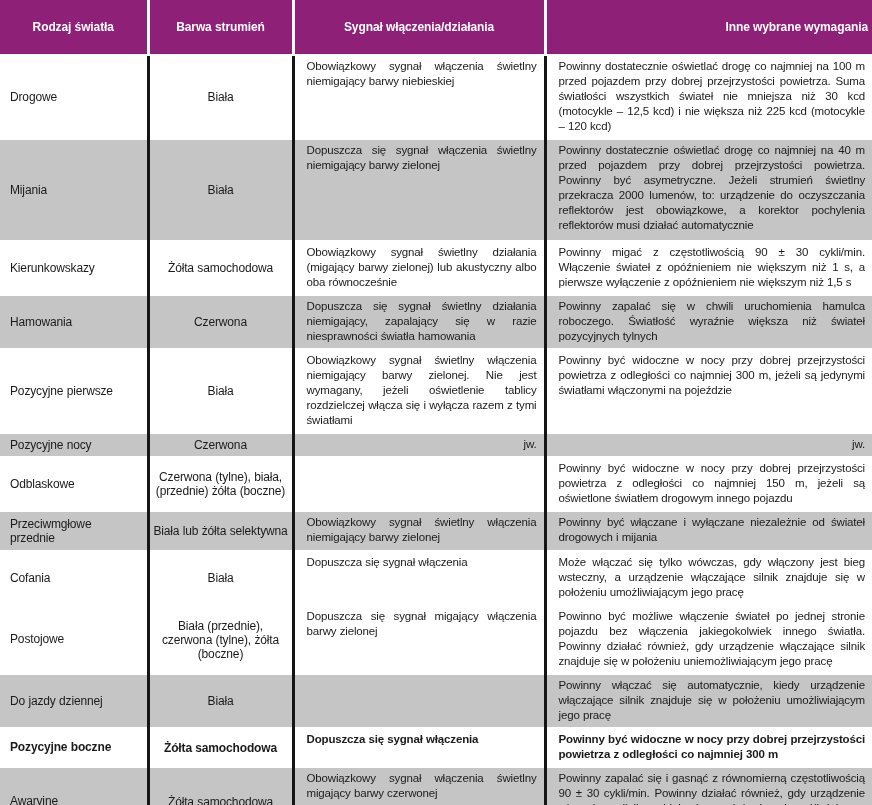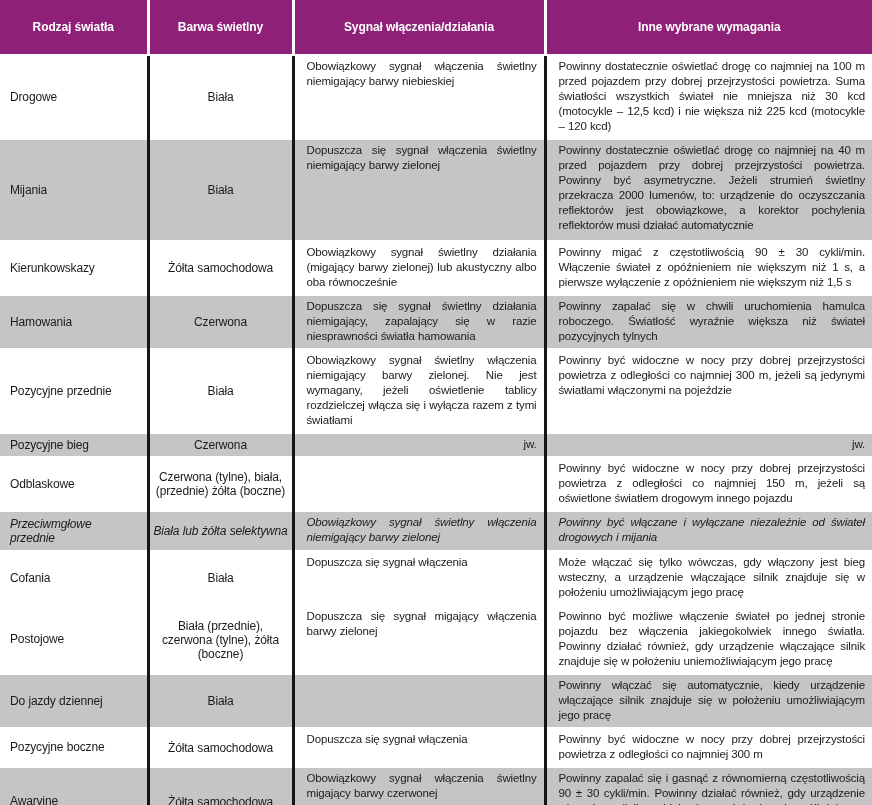--- a/index.html
+++ b/index.html
@@ -20,21 +20,21 @@
     color:#fff;
     font-size:12px;
     font-weight:bold;
     height:22px;
     padding:16px 4px;
     border-right:3px solid #fff;
     text-align:center;
     vertical-align:middle;
     letter-spacing:-0.1px;
   }
-  thead th:last-child{border-right:none;}
+  thead th:last-child{border-right:none;text-align:right;}
   tbody td{
     border-right:3px solid var(--grid);
     border-top:2px solid #fff;
     color:var(--body-text);
     font-size:11.5px;
     line-height:15px;
     vertical-align:top;
     text-align:justify;
     padding:3px 7px 4px 12px;
     letter-spacing:-0.15px;
@@ -71,21 +71,21 @@
 <table>
   <colgroup>
     <col style="width:148px">
     <col style="width:145px">
     <col style="width:252px">
     <col style="width:327px">
   </colgroup>
   <thead>
     <tr>
       <th>Rodzaj światła</th>
-      <th>Barwa świetlny</th>
+      <th>Barwa strumień</th>
       <th>Sygnał włączenia/działania</th>
       <th>Inne wybrane wymagania</th>
     </tr>
   </thead>
   <tbody id="table-body">
       <tr style="height: 83px;">
         <td class="c-rodzaj">Drogowe</td>
         <td class="c-barwa">Biała</td>
         <td class="c-sygnal">Obowiązkowy sygnał włączenia świetlny niemigający barwy niebieskiej</td>
         <td class="c-wymagania">Powinny dostatecznie oświetlać drogę co najmniej na 100 m przed pojazdem przy dobrej przejrzystości powietrza. Suma światłości wszystkich świateł nie mniejsza niż 30 kcd (motocykle – 12,5 kcd) i nie większa niż 225 kcd (motocykle – 120 kcd)</td>
@@ -102,38 +102,38 @@
         <td class="c-sygnal">Obowiązkowy sygnał świetlny działania (migający barwy zielonej) lub akustyczny albo oba równocześnie</td>
         <td class="c-wymagania">Powinny migać z częstotliwością 90 ± 30 cykli/min. Włączenie świateł z opóźnieniem nie większym niż 1 s, a pierwsze wyłączenie z opóźnieniem nie większym niż 1,5 s</td>
       </tr>
       <tr class="alt" style="height: 51px;">
         <td class="c-rodzaj">Hamowania</td>
         <td class="c-barwa">Czerwona</td>
         <td class="c-sygnal">Dopuszcza się sygnał świetlny działania niemigający, zapalający się w razie niesprawności światła hamowania</td>
         <td class="c-wymagania">Powinny zapalać się w chwili uruchomienia hamulca roboczego. Światłość wyraźnie większa niż świateł pozycyjnych tylnych</td>
       </tr>
       <tr style="height: 69px;">
-        <td class="c-rodzaj">Pozycyjne przednie</td>
+        <td class="c-rodzaj">Pozycyjne pierwsze</td>
         <td class="c-barwa">Biała</td>
         <td class="c-sygnal">Obowiązkowy sygnał świetlny włączenia niemigający barwy zielonej. Nie jest wymagany, jeżeli oświetlenie tablicy rozdzielczej włącza się i wyłącza razem z tymi światłami</td>
         <td class="c-wymagania">Powinny być widoczne w nocy przy dobrej przejrzystości powietrza z odległości co najmniej 300 m, jeżeli są jedynymi światłami włączonymi na pojeździe</td>
       </tr>
       <tr class="alt" style="height: 20px;">
-        <td class="c-rodzaj">Pozycyjne bieg</td>
+        <td class="c-rodzaj">Pozycyjne nocy</td>
         <td class="c-barwa">Czerwona</td>
         <td class="c-sygnal jw">jw.</td>
         <td class="c-wymagania jw">jw.</td>
       </tr>
       <tr style="height: 50px;">
         <td class="c-rodzaj">Odblaskowe</td>
         <td class="c-barwa">Czerwona (tylne), biała, (przednie) żółta (boczne)</td>
         <td class="c-sygnal"></td>
         <td class="c-wymagania">Powinny być widoczne w nocy przy dobrej przejrzystości powietrza z odległości co najmniej 150 m, jeżeli są oświetlone światłem drogowym innego pojazdu</td>
       </tr>
-      <tr class="alt" style="height: 40px; font-style: italic;">
+      <tr class="alt" style="height: 40px;">
         <td class="c-rodzaj">Przeciwmgłowe przednie</td>
         <td class="c-barwa">Biała lub żółta selektywna</td>
         <td class="c-sygnal">Obowiązkowy sygnał świetlny włączenia niemigający barwy zielonej</td>
         <td class="c-wymagania">Powinny być włączane i wyłączane niezależnie od świateł drogowych i mijania</td>
       </tr>
       <tr style="height: 52px;">
         <td class="c-rodzaj">Cofania</td>
         <td class="c-barwa">Biała</td>
         <td class="c-sygnal">Dopuszcza się sygnał włączenia</td>
         <td class="c-wymagania">Może włączać się tylko wówczas, gdy włączony jest bieg wsteczny, a urządzenie włączające silnik znajduje się w położeniu umożliwiającym jego pracę</td>
@@ -143,21 +143,21 @@
         <td class="c-barwa">Biała (przednie), czerwona (tylne), żółta (boczne)</td>
         <td class="c-sygnal">Dopuszcza się sygnał migający włączenia barwy zielonej</td>
         <td class="c-wymagania">Powinno być możliwe włączenie świateł po jednej stronie pojazdu bez włączenia jakiegokolwiek innego światła. Powinny działać również, gdy urządzenie włączające silnik znajduje się w położeniu uniemożliwiającym jego pracę</td>
       </tr>
       <tr class="alt" style="height: 53px;">
         <td class="c-rodzaj">Do jazdy dziennej</td>
         <td class="c-barwa">Biała</td>
         <td class="c-sygnal"></td>
         <td class="c-wymagania">Powinny włączać się automatycznie, kiedy urządzenie włączające silnik znajduje się w położeniu umożliwiającym jego pracę</td>
       </tr>
-      <tr style="height: 38px;">
+      <tr style="height: 38px; font-weight: bold;">
         <td class="c-rodzaj">Pozycyjne boczne</td>
         <td class="c-barwa">Żółta samochodowa</td>
         <td class="c-sygnal">Dopuszcza się sygnał włączenia</td>
         <td class="c-wymagania">Powinny być widoczne w nocy przy dobrej przejrzystości powietrza z odległości co najmniej 300 m</td>
       </tr>
       <tr class="alt" style="height: 67px;">
         <td class="c-rodzaj">Awaryjne</td>
         <td class="c-barwa">Żółta samochodowa</td>
         <td class="c-sygnal">Obowiązkowy sygnał włączenia świetlny migający barwy czerwonej</td>
         <td class="c-wymagania">Powinny zapalać się i gasnąć z równomierną częstotliwością 90 ± 30 cykli/min. Powinny działać również, gdy urządzenie włączające silnik znajduje się w położeniu uniemożliwiającym jego pracę</td>

